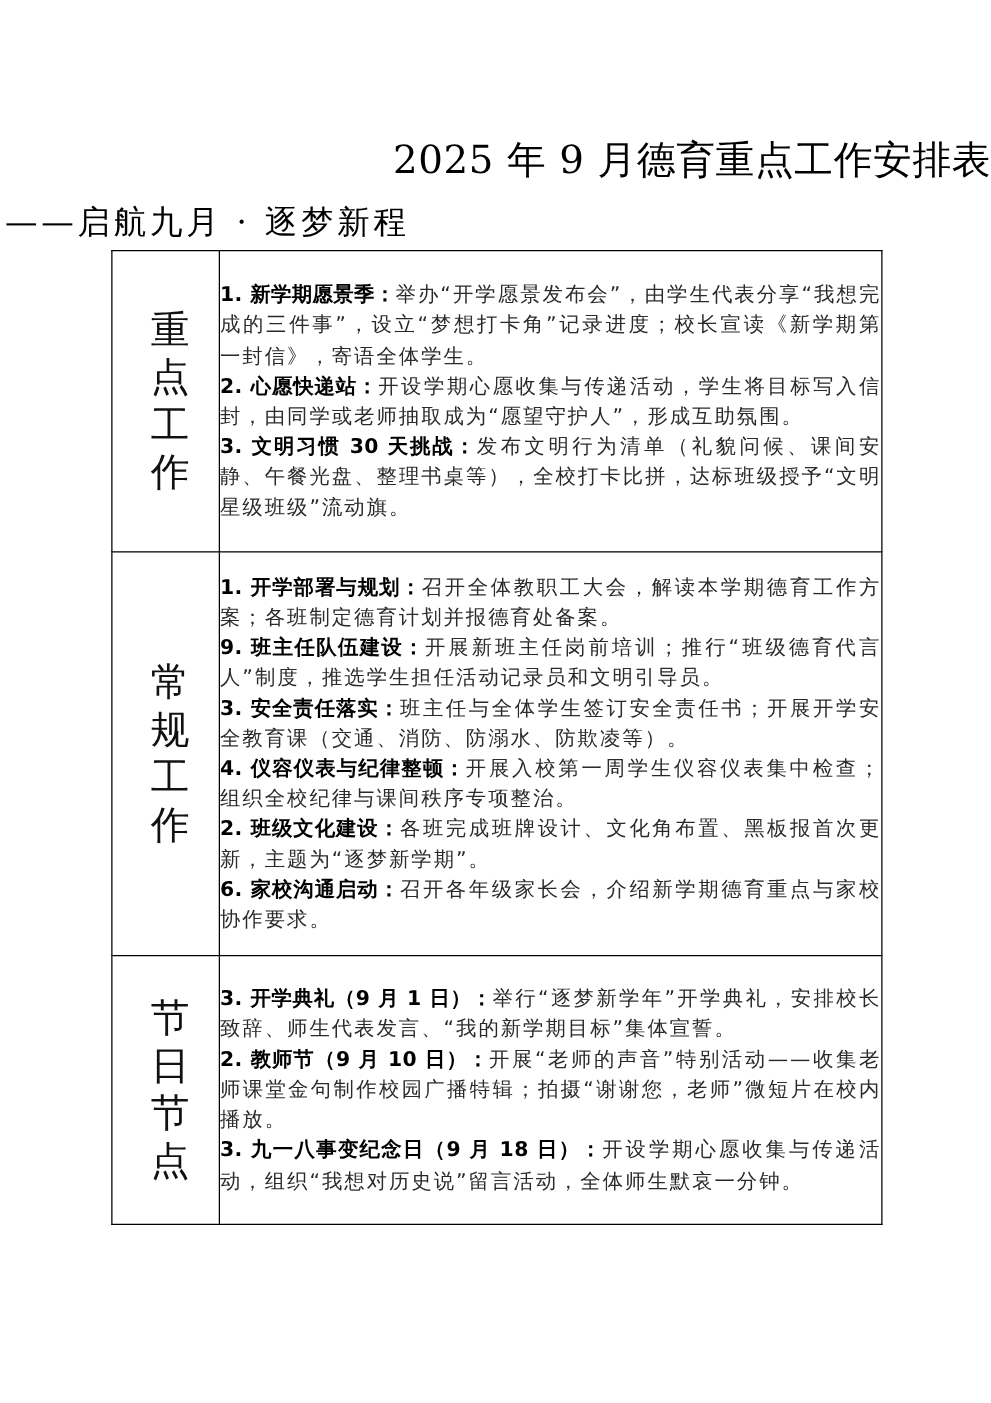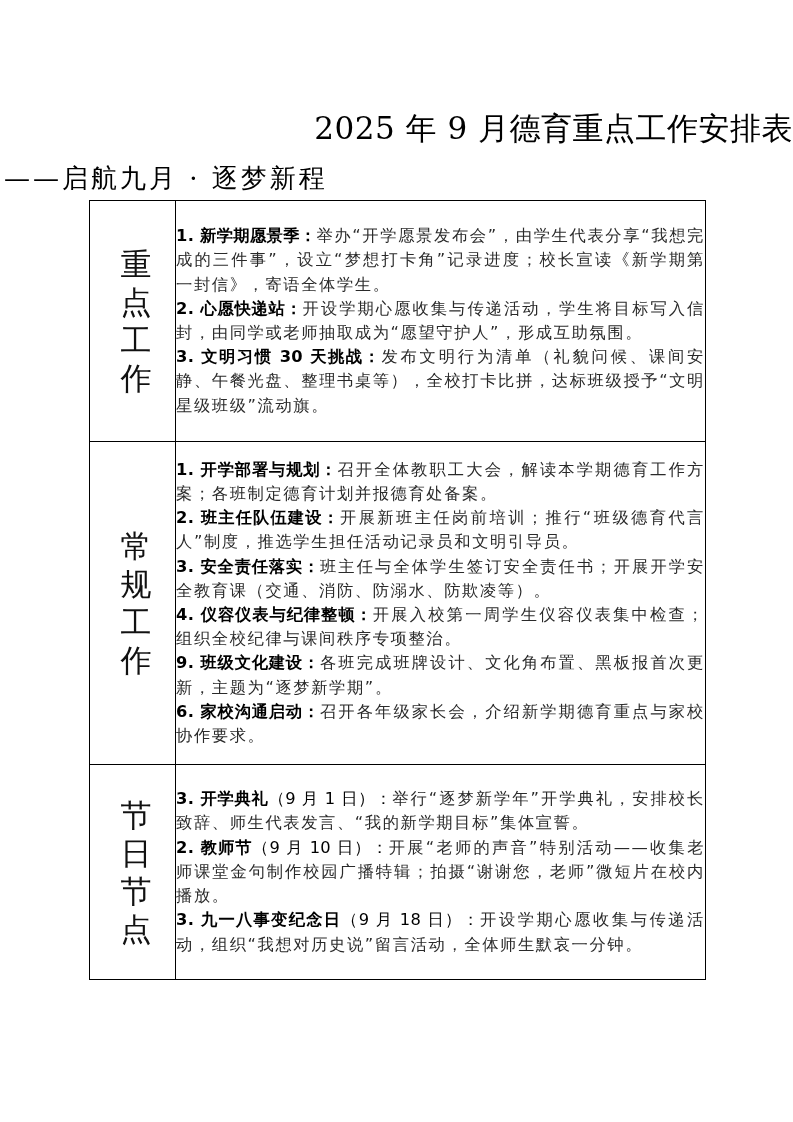--- a/index.html
+++ b/index.html
@@ -26,21 +26,21 @@
     font-family: "DejaVu Serif", "Liberation Serif", serif;
     font-size: 31px; line-height: 38px; color: #111; word-break: break-all;
   }
   td.content { padding: 3px 2px 3px 2px; }
   .item {
     font-family: "DejaVu Sans", "Liberation Sans", sans-serif;
     font-size: 16.3px; line-height: 24.2px; color: #2a2a2a;
     text-align: justify; letter-spacing: 1.6px; margin: 0;
   }
   .item .head { font-weight: bold; color: #000; letter-spacing: 0.3px; }
-  .item .date { font-weight: normal; color: #000; letter-spacing: 0.3px; margin-top: 16px; }
+  .item .date { font-weight: bold; color: #000; letter-spacing: 0.3px; margin-top: 16px; }
   .row1 td { height: 240px; }
   .row2 td { height: 322px; }
   .row3 td { height: 214px; }
 </style>
 </head>
 <body>
 
 <div class="title">2025 年 9 月德育重点工作安排表</div>
 <div class="subtitle">——启航九月 · 逐梦新程</div>
 
@@ -55,24 +55,24 @@
         <p class="item"><span class="head">2. 心愿快递站：</span><span>开设学期心愿收集与传递活动，学生将目标写入信封，由同学或老师抽取成为“愿望守护人”，形成互助氛围。</span></p>
         <p class="item"><span class="head">3. 文明习惯 30 天挑战：</span><span>发布文明行为清单（礼貌问候、课间安静、午餐光盘、整理书桌等），全校打卡比拼，达标班级授予“文明星级班级”流动旗。</span></p>
       </td>
     </tr>
     <tr class="row2">
       <td class="cat">
         <span class="cat-label">常规工作</span>
       </td>
       <td class="content">
         <p class="item"><span class="head">1. 开学部署与规划：</span><span>召开全体教职工大会，解读本学期德育工作方案；各班制定德育计划并报德育处备案。</span></p>
-        <p class="item"><span class="head">2. 班主任队伍建设：</span><span>开展新班主任岗前培训；推行“班级德育代言人”制度，推选学生担任活动记录员和文明引导员。</span></p>
+        <p class="item"><span class="head">9. 班主任队伍建设：</span><span>开展新班主任岗前培训；推行“班级德育代言人”制度，推选学生担任活动记录员和文明引导员。</span></p>
         <p class="item"><span class="head">3. 安全责任落实：</span><span>班主任与全体学生签订安全责任书；开展开学安全教育课（交通、消防、防溺水、防欺凌等）。</span></p>
         <p class="item"><span class="head">4. 仪容仪表与纪律整顿：</span><span>开展入校第一周学生仪容仪表集中检查；组织全校纪律与课间秩序专项整治。</span></p>
-        <p class="item"><span class="head">9. 班级文化建设：</span><span>各班完成班牌设计、文化角布置、黑板报首次更新，主题为“逐梦新学期”。</span></p>
+        <p class="item"><span class="head">2. 班级文化建设：</span><span>各班完成班牌设计、文化角布置、黑板报首次更新，主题为“逐梦新学期”。</span></p>
         <p class="item"><span class="head">6. 家校沟通启动：</span><span>召开各年级家长会，介绍新学期德育重点与家校协作要求。</span></p>
       </td>
     </tr>
     <tr class="row3">
       <td class="cat">
         <span class="cat-label">节日节点</span>
       </td>
       <td class="content">
         <p class="item"><span class="head">3. 开学典礼</span><span class="date">（9 月 1 日）：</span><span>举行“逐梦新学年”开学典礼，安排校长致辞、师生代表发言、“我的新学期目标”集体宣誓。</span></p>
         <p class="item"><span class="head">2. 教师节</span><span class="date">（9 月 10 日）：</span><span>开展“老师的声音”特别活动——收集老师课堂金句制作校园广播特辑；拍摄“谢谢您，老师”微短片在校内播放。</span></p>

